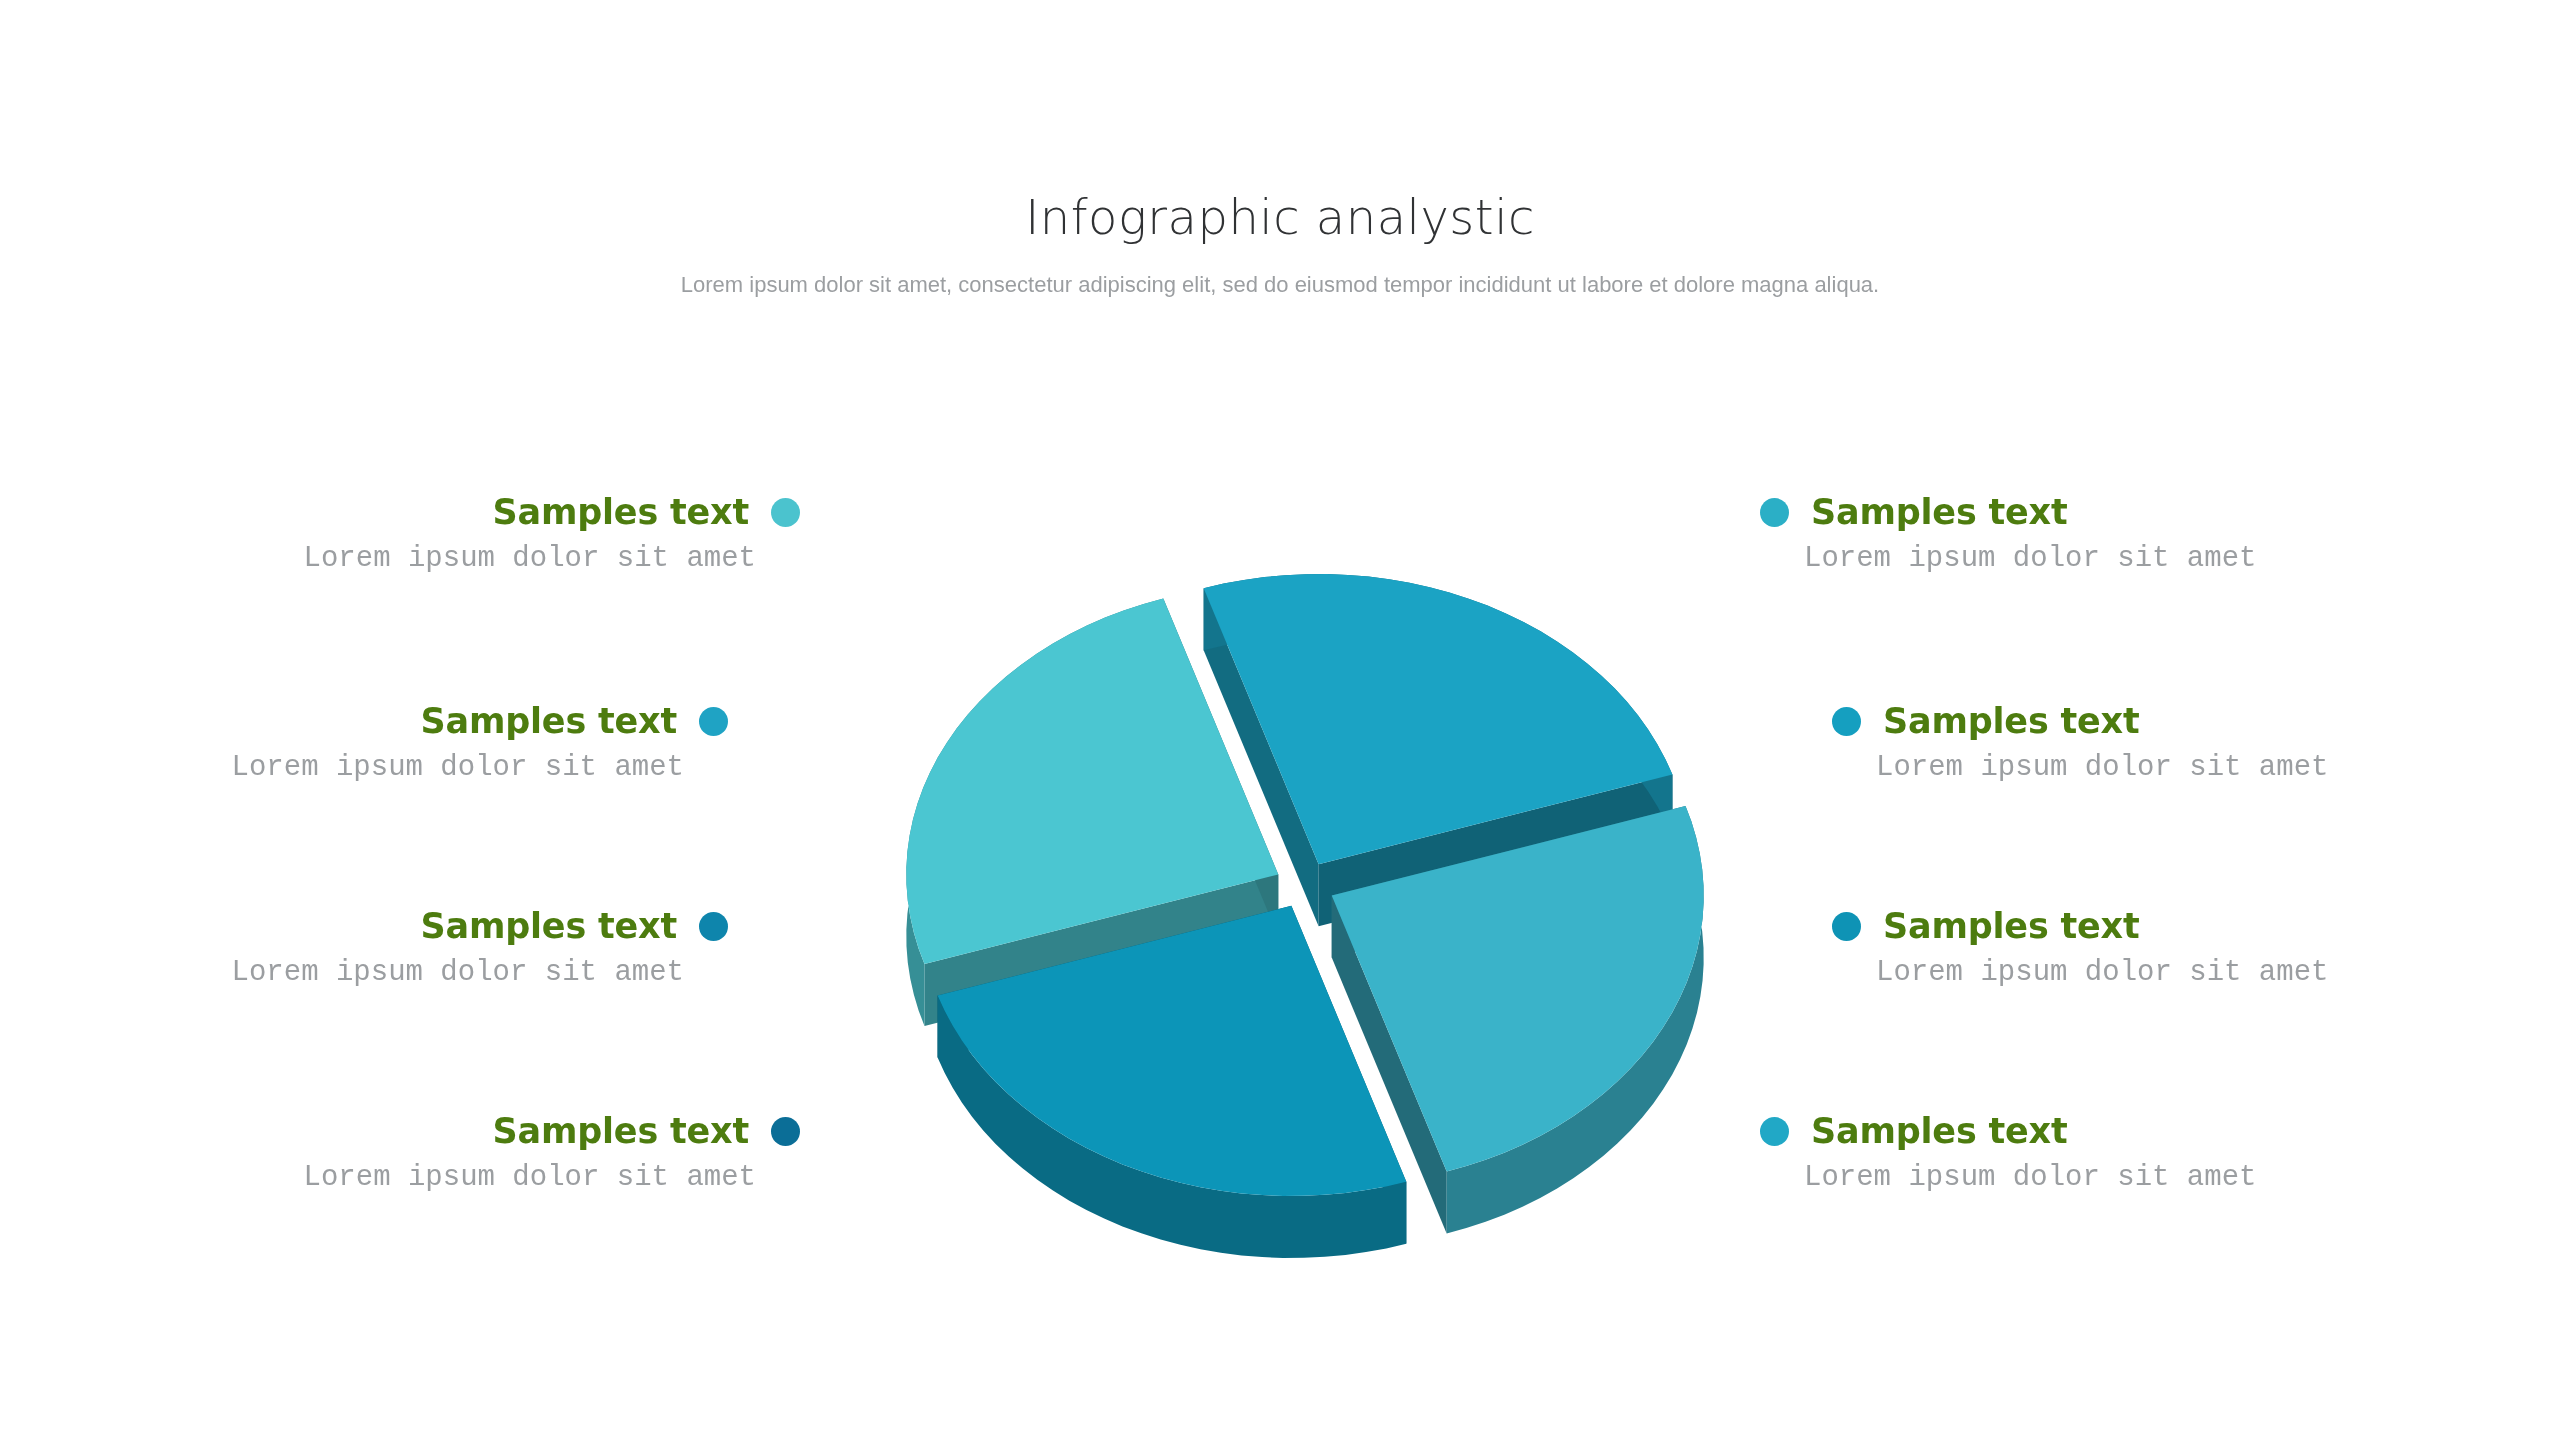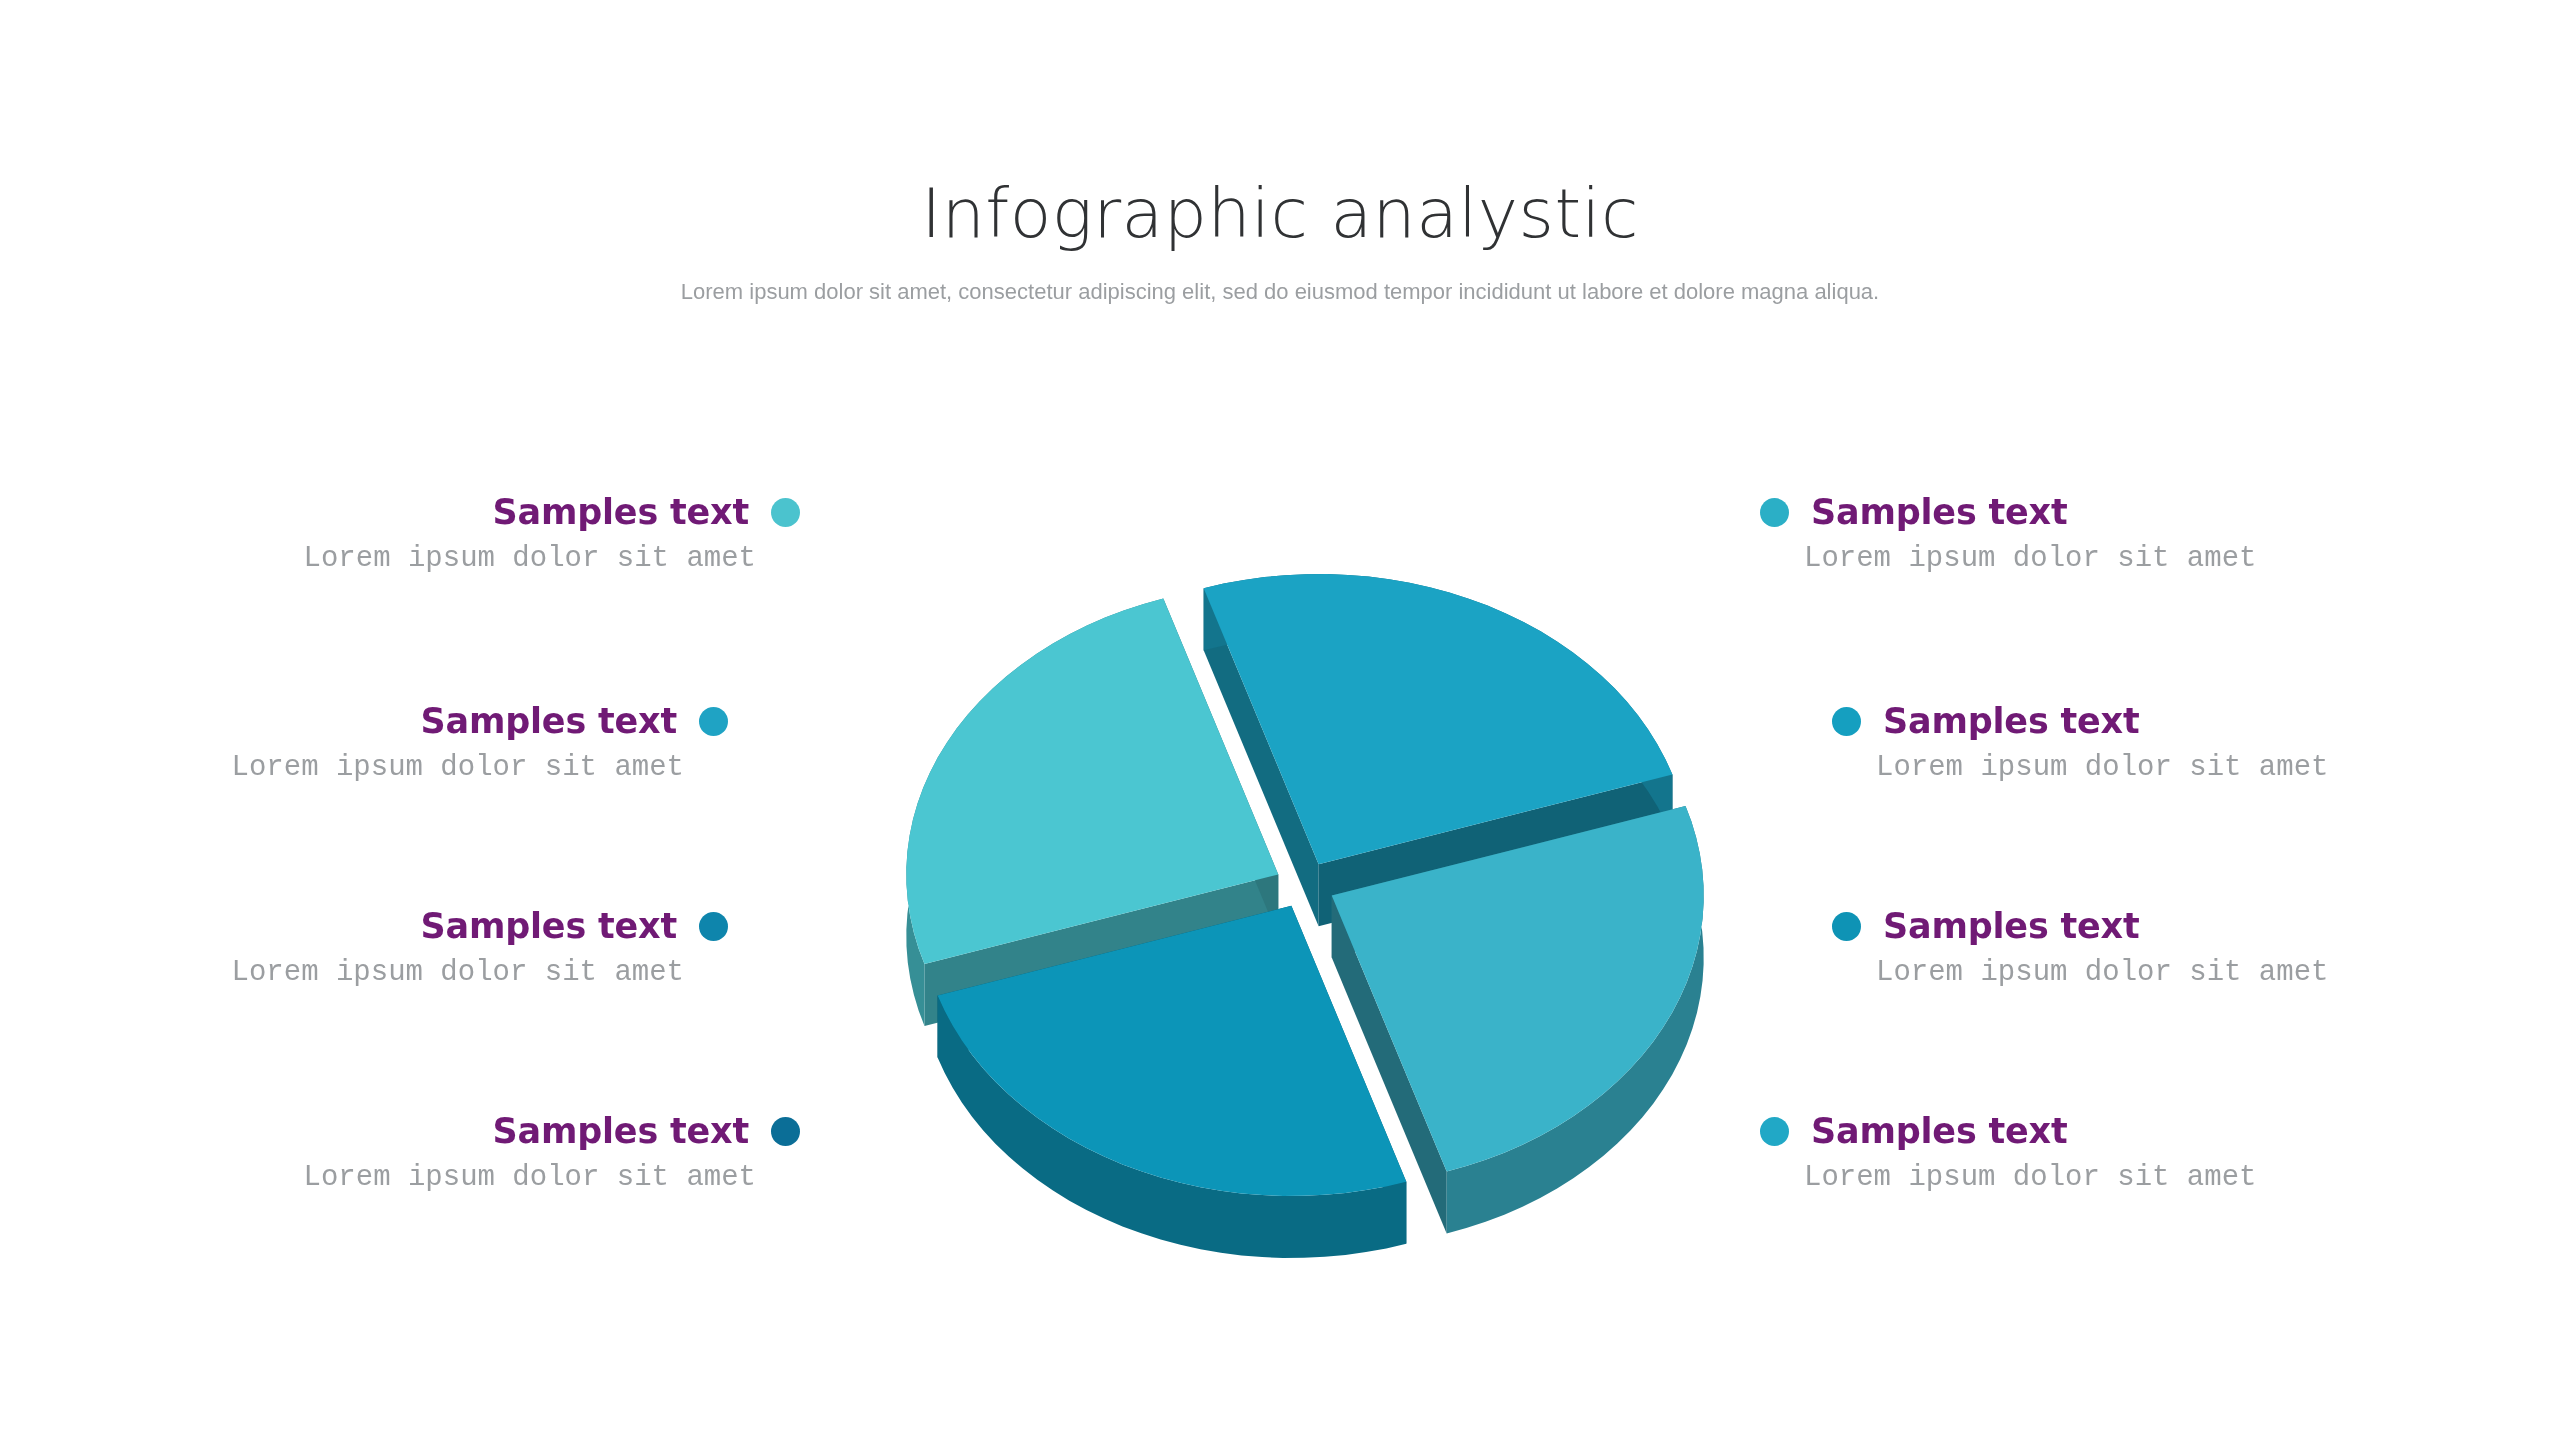--- a/index.html
+++ b/index.html
@@ -25,25 +25,25 @@
   .header {
     position: absolute;
     top: 178px;
     left: 0;
     width: 2560px;
     text-align: center;
   }
   .page-title {
     font-family: "DejaVu Sans", sans-serif;
     font-weight: 300;
-    font-size: 68px;
+    font-size: 48px;
     letter-spacing: 0.5px;
     color: #303234;
     line-height: 1.05;
-    margin: 0;
+    margin: 14px;
     white-space: nowrap;
   }
   .page-subtitle {
     margin: 26px auto 0 auto;
     width: 1240px;
     font-family: "Liberation Sans", sans-serif;
     font-weight: 400;
     font-size: 22px;
     line-height: 1.58;
     color: #9b9ea1;
@@ -103,21 +103,21 @@
   .legend-right .legend-item.row3 .item-head { padding-left: 0px; }
   .legend-right .legend-item.row1 .item-head,
   .legend-right .legend-item.row2 .item-head { padding-left: 72px; }
   .legend-right .legend-item.row1 .item-sub,
   .legend-right .legend-item.row2 .item-sub { padding-left: 116px; }
 
   .item-title {
     font-family: "DejaVu Sans", sans-serif;
     font-weight: 700;
     font-size: 35px;
-    color: #701a75;
+    color: #4d7c0f;
     letter-spacing: -0.2px;
     white-space: nowrap;
   }
   .item-sub {
     font-family: Liberation Mono, monospace;
     font-weight: 400;
     font-size: 29px;
     color: #9b9ea1;
     white-space: nowrap;
   }

